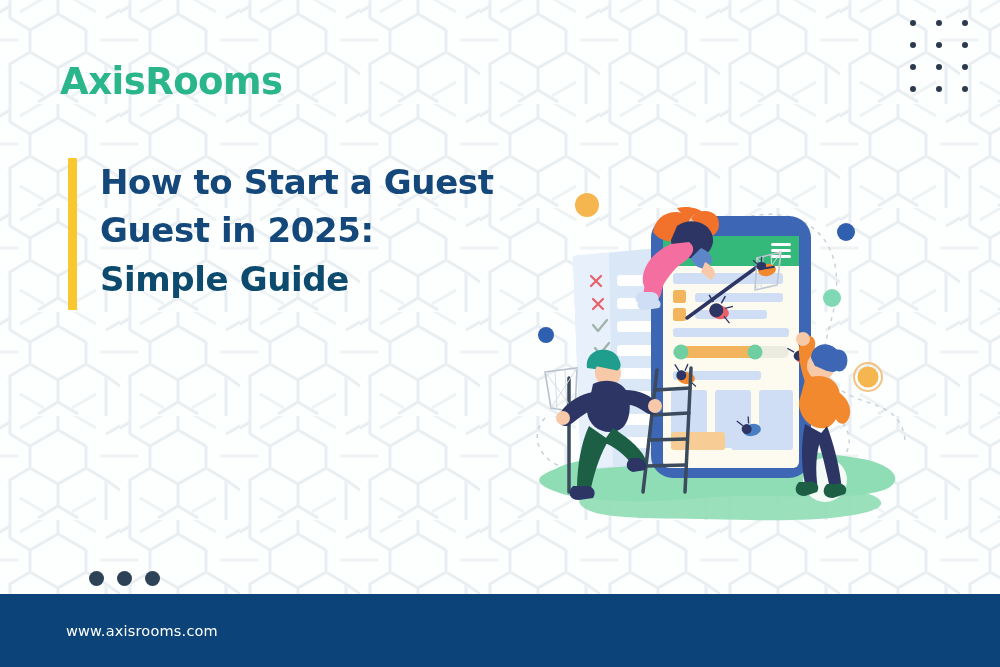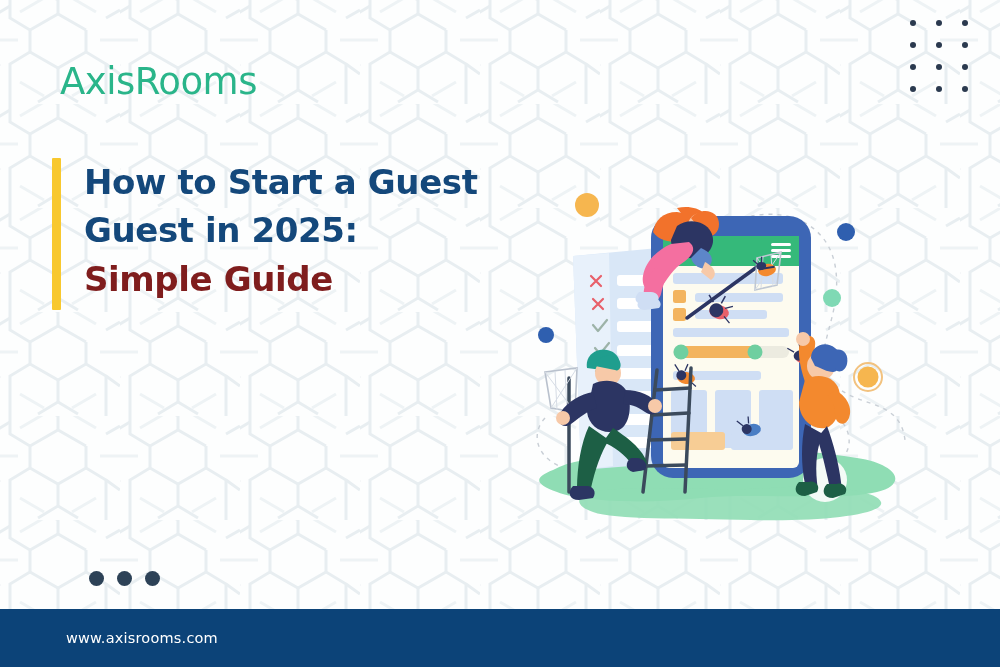--- a/index.html
+++ b/index.html
@@ -17,44 +17,44 @@
   }
   
   .bg-pattern{
     position:absolute;inset:0;
     opacity:1;
     pointer-events:none;
   }
   
   .logo{
     position:absolute;left:60px;top:60px;
-    font-size:37px;font-weight:normal;
+    font-size:37px;font-weight:bold;
     letter-spacing:-0.5px;
     color:#2ab58a;
     font-family:"DejaVu Sans", sans-serif;
   }
   
   .title-wrap{
-    position:absolute;left:52px;top:158px;
+    position:absolute;left:68px;top:158px;
     display:flex;align-items:stretch;justify-content:center;
   }
   .accent-bar{
     width:9px;background:#f8c82e;border-radius:1px;
     margin-right:23px;
     min-height:152px;
   }
   .title{
     font-family:"DejaVu Sans", sans-serif;
     font-size:34px;font-weight:bold;
     line-height:1.42;
     letter-spacing:-0.4px;
     max-width:430px;
   }
   .title .l1,.title .l2{color:#14487b;display:block;}
-  .title .l3{color:#7f1d1d;display:block;}
+  .title .l3{color:#0c4a6e;display:block;}
   
   .dot-grid{
     position:absolute;right:22px;top:12px;
     display:grid;grid-template-columns:repeat(3,26px);
     grid-auto-rows:22px;
   }
   .dot-grid i{
     width:6px;height:6px;border-radius:50%;
     background:#2b3a4f;display:block;
     margin:8px auto;
@@ -64,21 +64,21 @@
     position:absolute;left:89px;top:571px;
     display:flex;gap:13px;
   }
   .dots3 i{
     width:15px;height:15px;border-radius:50%;
     background:#2d4257;display:block;
   }
   
   .footer{
     position:absolute;left:0;right:0;bottom:0;
-    height:58px;background:#0c4378;
+    height:73px;background:#0c4378;
     display:flex;align-items:center;
   }
   .footer .url{
     color:#ffffff;font-size:14.5px;
     margin-left:66px;letter-spacing:.2px;
     font-family:"DejaVu Sans", sans-serif;
   }
   
   .illo{
     position:absolute;left:505px;top:140px;

